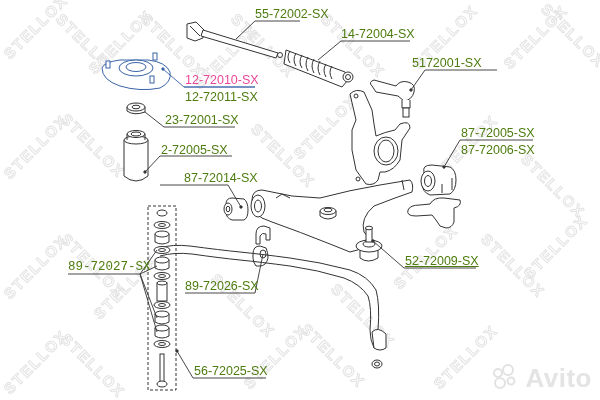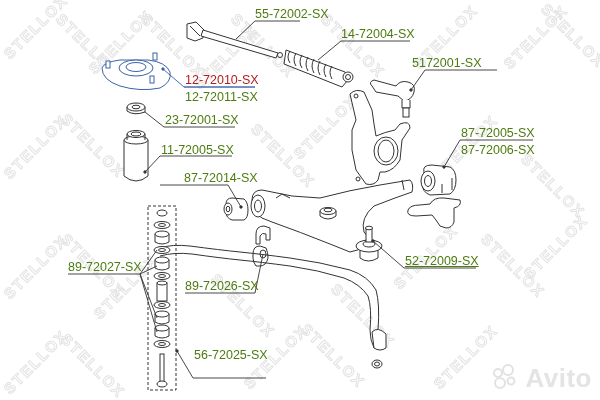--- a/index.html
+++ b/index.html
@@ -1,19 +1,19 @@
 <!DOCTYPE html>
 <html><head>
 <meta charset="utf-8">
 <style>
   html, body { margin:0; padding:0; }
   body { width:600px; height:400px; background:#ffffff; overflow:hidden; position:relative; font-family:"Liberation Sans", sans-serif; }
   #canvas { position:absolute; left:0; top:0; width:600px; height:400px; }
   .lbl { position:absolute; font-size:12.5px; color:#4d7c0f; line-height:14px; white-space:nowrap; cursor:pointer; }
-  .lbl.hl { color:#b91c1c; }
+  .lbl.hl { color:#ec4899; }
   .avito { position:absolute; right:8px; bottom:6px; font-size:26px; font-weight:bold; color:#e4e4e4; letter-spacing:0.5px;text-align:right; }
 </style>
 </head>
 <body>
 
 <svg id="canvas" viewBox="0 0 600 400" xmlns="http://www.w3.org/2000/svg">
   <defs>
     <g id="wm">
       <text x="0" y="0" font-family="Liberation Sans, sans-serif" font-size="15" font-weight="bold" fill="none" stroke="#e3e3e3" stroke-width="1" letter-spacing="2">STELLOX</text>
     </g>
@@ -287,20 +287,20 @@
 </svg>
 
 <div class="lbl" style="left:255px; top:7px;">55-72002-SX</div>
 <div class="lbl" style="left:341px; top:27px;">14-72004-SX</div>
 <div class="lbl hl" style="left:185px; top:73px;">12-72010-SX</div>
 <div class="lbl" style="left:185px; top:90px;">12-72011-SX</div>
 <div class="lbl" style="left:412px; top:56px;">5172001-SX</div>
 <div class="lbl" style="left:165px; top:113px;">23-72001-SX</div>
 <div class="lbl" style="left:461px; top:126px;">87-72005-SX</div>
 <div class="lbl" style="left:461px; top:143px;">87-72006-SX</div>
-<div class="lbl" style="left:161px; top:143px;">11-72005-SX</div>
+<div class="lbl" style="left:161px; top:143px;">2-72005-SX</div>
 <div class="lbl" style="left:160px; top:171px;margin-left:24px;">87-72014-SX</div>
-<div class="lbl" style="left:68px; top:260px;">89-72027-SX</div>
+<div class="lbl" style="left:68px; top:260px;font-family:Liberation Mono, monospace;">89-72027-SX</div>
 <div class="lbl" style="left:185px; top:279px;">89-72026-SX</div>
 <div class="lbl" style="left:405px; top:254px;text-decoration:underline;">52-72009-SX</div>
-<div class="lbl" style="left:194px; top:348px;">56-72025-SX</div>
+<div class="lbl" style="left:194px; top:364px;">56-72025-SX</div>
 
 <div class="avito">Avito</div>
 
 </body></html>

